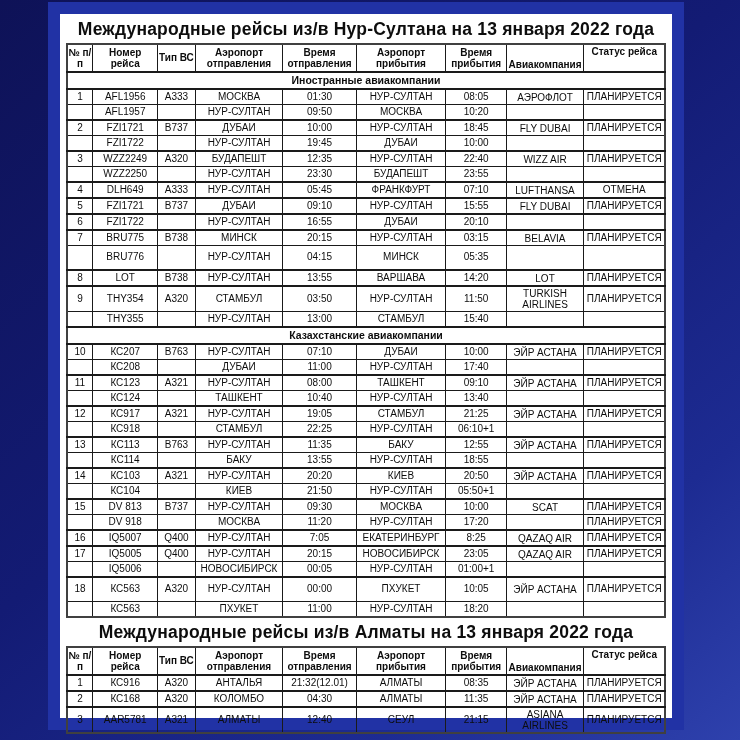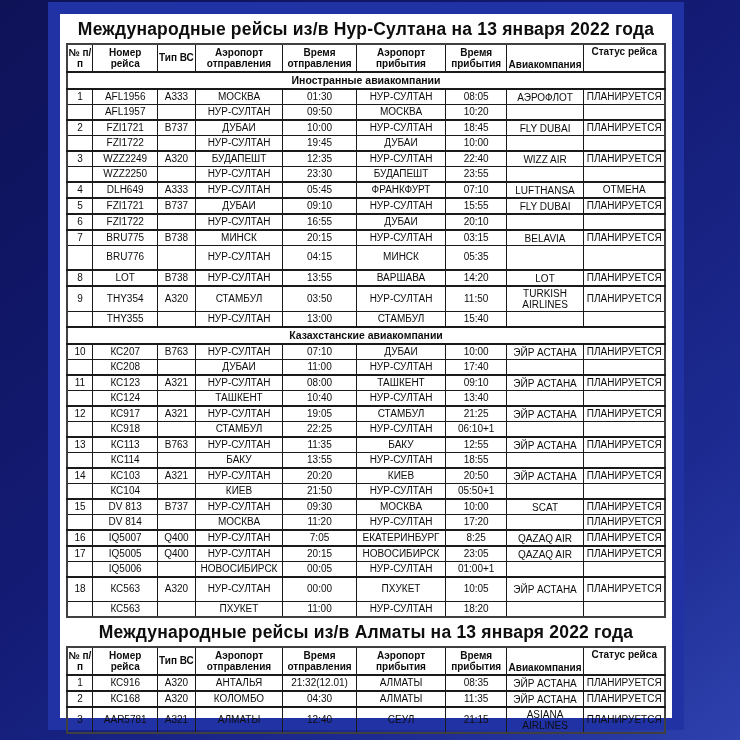--- a/index.html
+++ b/index.html
@@ -393,21 +393,21 @@
             <td>B737</td>
             <td>НУР-СУЛТАН</td>
             <td>09:30</td>
             <td>МОСКВА</td>
             <td>10:00</td>
             <td class="wrap">SCAT</td>
             <td>ПЛАНИРУЕТСЯ</td>
           </tr>
           <tr>
             <td></td>
-            <td>DV 814</td>
+            <td>DV 918</td>
             <td></td>
             <td>МОСКВА</td>
             <td>11:20</td>
             <td>НУР-СУЛТАН</td>
             <td>17:20</td>
             <td class="wrap"></td>
             <td>ПЛАНИРУЕТСЯ</td>
           </tr>
           <tr class="group-start">
             <td>16</td>

